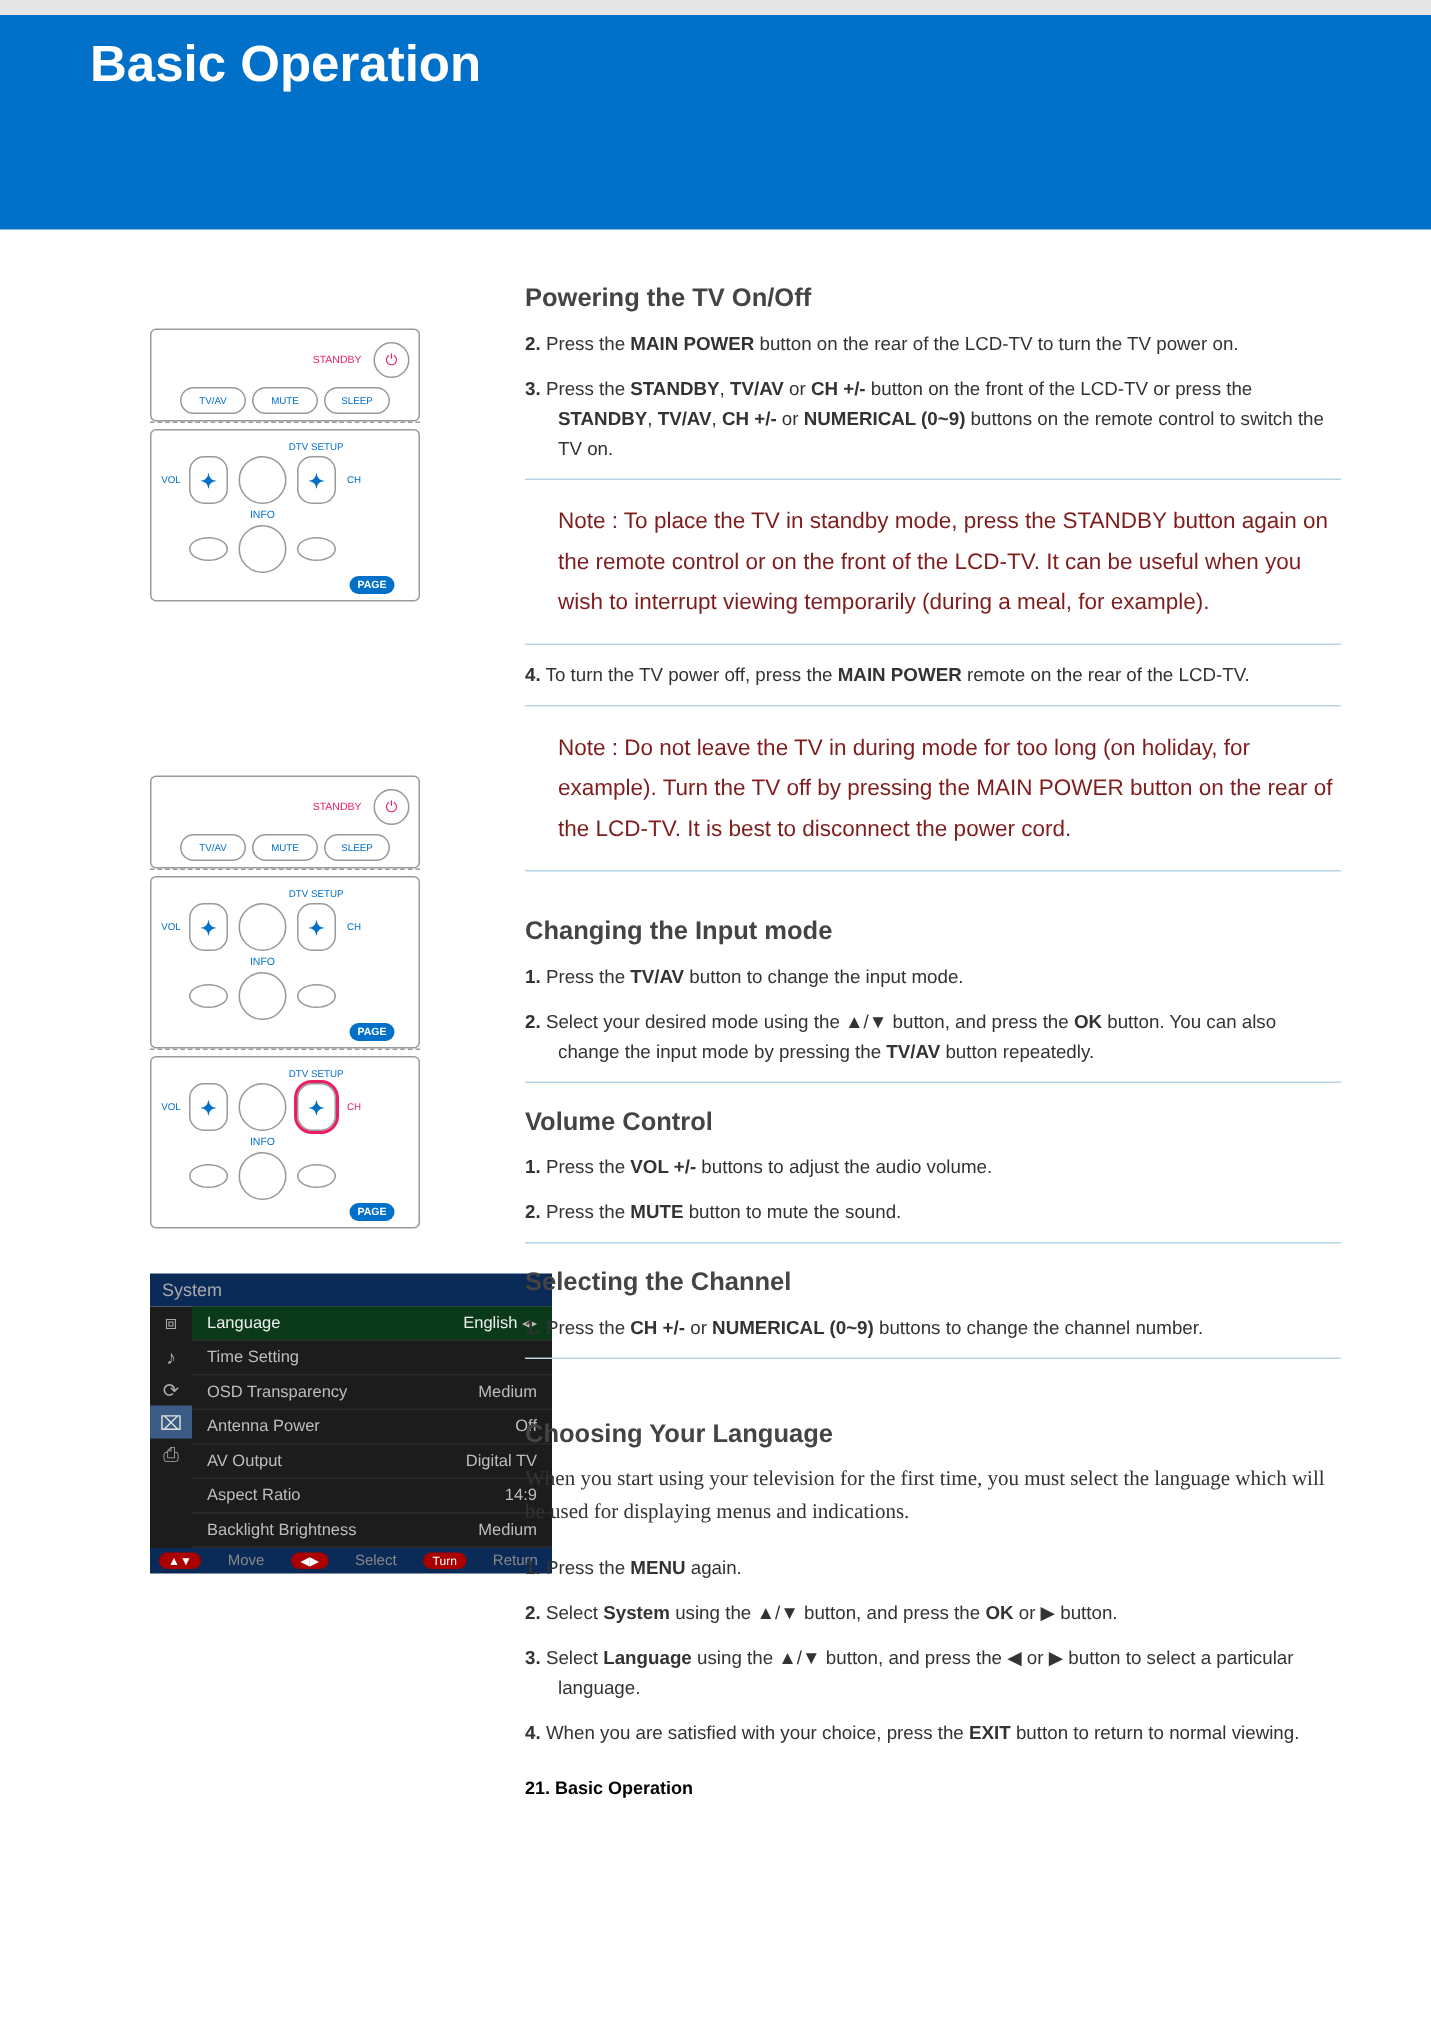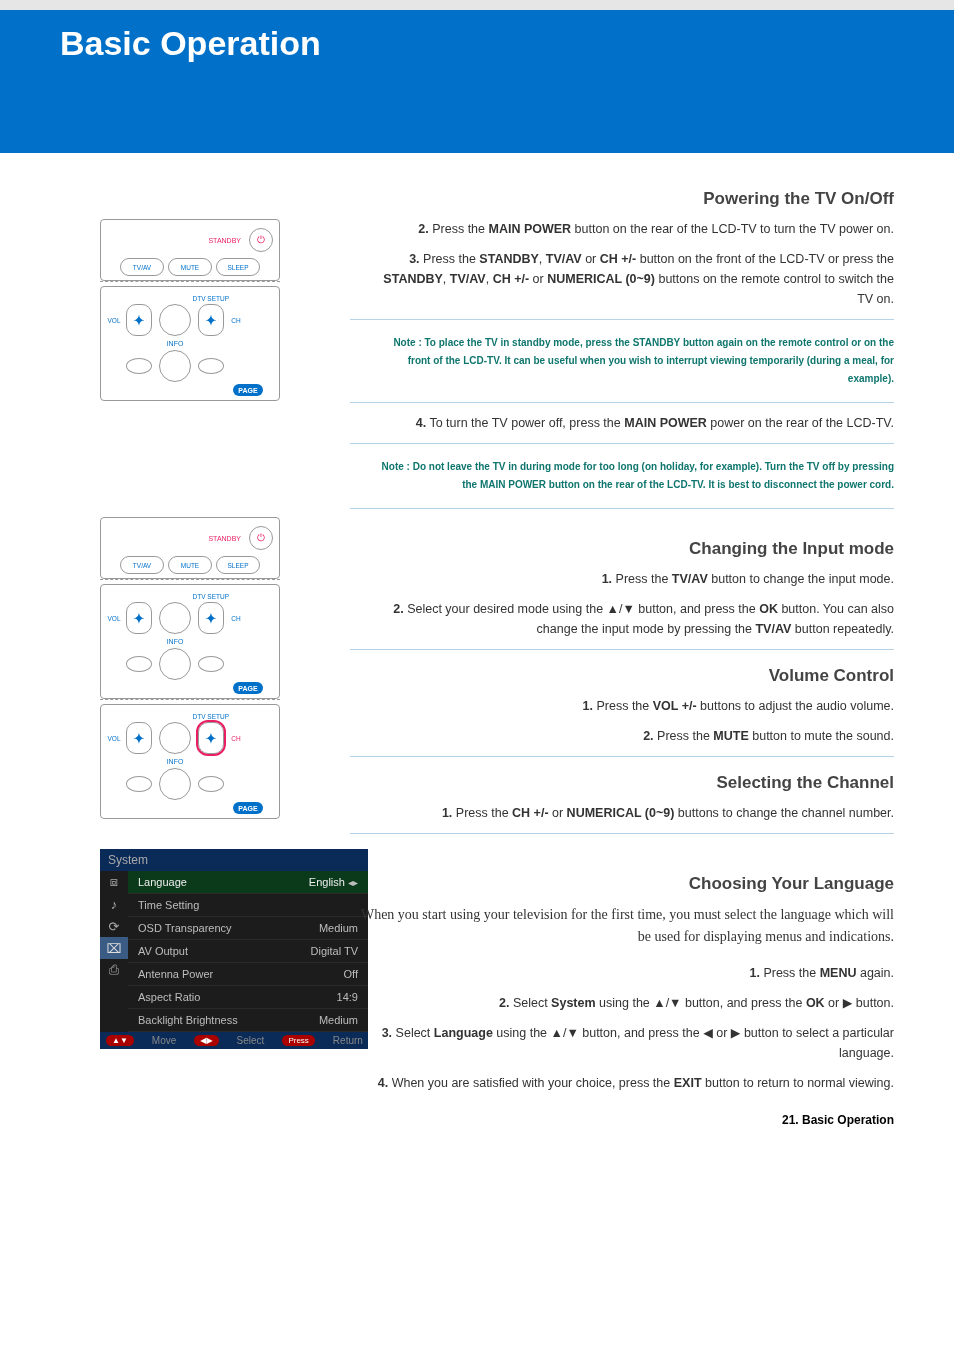--- a/index.html
+++ b/index.html
@@ -27,21 +27,21 @@
   }
   .content {
     display: flex;
     padding: 20px 60px 30px 60px;
   }
   .left-col {
     width: 290px;
     flex: 0 0 290px;
     padding-top: 40px;
   }
-  .right-col { flex: 1; text-align: right; }
+  .right-col { flex: 1; }
   .section-title {
     color: #444;
     font-weight: bold;
     font-size: 17px;
     margin: 16px 0 10px 0;
   }
   .step {
     font-size: 12.5px;
     line-height: 1.6;
     margin: 10px 0;
@@ -49,23 +49,23 @@
     text-indent: -22px;
   }
   .step b.num { color: #333; }
   .intro {
     font-family: Georgia, 'Times New Roman', serif;
     font-size: 14px;
     line-height: 1.6;
     margin: 10px 0 14px 0;
   }
   .note {
-    color: #0f766e;
-    font-weight: bold;
-    font-size: 10px;
+    color: #7f1d1d;
+    font-weight: normal;
+    font-size: 15px;
     line-height: 1.8;
     padding: 8px 0 8px 22px;
   }
   hr.rule {
     border: none;
     border-top: 1px solid #b7d3e8;
     margin: 6px 0;
   }
   .footer {
     color: #000000;
@@ -351,58 +351,58 @@
               </div>
               <div class="osd-row">
                 <span>Time Setting</span>
                 <span></span>
               </div>
               <div class="osd-row">
                 <span>OSD Transparency</span>
                 <span>Medium</span>
               </div>
               <div class="osd-row">
+                <span>Antenna Power</span>
+                <span>Off</span>
+              </div>
+              <div class="osd-row">
                 <span>AV Output</span>
                 <span>Digital TV</span>
-              </div>
-              <div class="osd-row">
-                <span>Antenna Power</span>
-                <span>Off</span>
               </div>
               <div class="osd-row">
                 <span>Aspect Ratio</span>
                 <span>14:9</span>
               </div>
               <div class="osd-row">
                 <span>Backlight Brightness</span>
                 <span>Medium</span>
               </div>
             </div>
         </div>
         <div class="osd-footer">
           <span class="osd-badge">▲▼</span>
           <span>Move</span>
           <span class="osd-badge">◀▶</span>
           <span>Select</span>
-          <span class="osd-badge">Press</span>
+          <span class="osd-badge">Turn</span>
           <span>Return</span>
         </div>
       </div>
 
     </div>
 
     <div class="right-col">
 
       <div class="section-title">Powering the TV On/Off</div>
       <div class="step"><b class="num">2.</b> <span>Press the </span><b>MAIN POWER</b><span> button on the rear of the LCD-TV to turn the TV power on.</span></div>
       <div class="step"><b class="num">3.</b> <span>Press the </span><b>STANDBY</b><span>, </span><b>TV/AV</b><span> or </span><b>CH +/-</b><span> button on the front of the LCD-TV or press the </span><b>STANDBY</b><span>, </span><b>TV/AV</b><span>, </span><b>CH +/-</b><span> or </span><b>NUMERICAL (0~9)</b><span> buttons on the remote control to switch the TV on.</span></div>
       <hr class="rule">
       <div class="note"><span>Note : To place the TV in standby mode, press the </span><span>STANDBY</span><span> button again on the remote control or on the front of the LCD-TV. It can be useful when you wish to interrupt viewing temporarily (during a meal, for example).</span></div>
       <hr class="rule">
-      <div class="step"><b class="num">4.</b> <span>To turn the TV power off, press the </span><b>MAIN POWER</b><span> power on the rear of the LCD-TV.</span></div>
+      <div class="step"><b class="num">4.</b> <span>To turn the TV power off, press the </span><b>MAIN POWER</b><span> remote on the rear of the LCD-TV.</span></div>
       <hr class="rule">
       <div class="note"><span>Note : Do not leave the TV in during mode for too long (on holiday, for example). Turn the TV off by pressing the </span><span>MAIN POWER</span><span> button on the rear of the LCD-TV. It is best to disconnect the power cord.</span></div>
       <hr class="rule">
 
       <div class="section-title" style="margin-top:30px;">Changing the Input mode</div>
       <div class="step"><b class="num">1.</b> <span>Press the </span><b>TV/AV</b><span> button to change the input mode.</span></div>
       <div class="step"><b class="num">2.</b> <span>Select your desired mode using the ▲/▼ button, and press the </span><b>OK</b><span> button. You can also change the input mode by pressing the </span><b>TV/AV</b><span> button repeatedly.</span></div>
       <hr class="rule">
 
       <div class="section-title">Volume Control</div>

